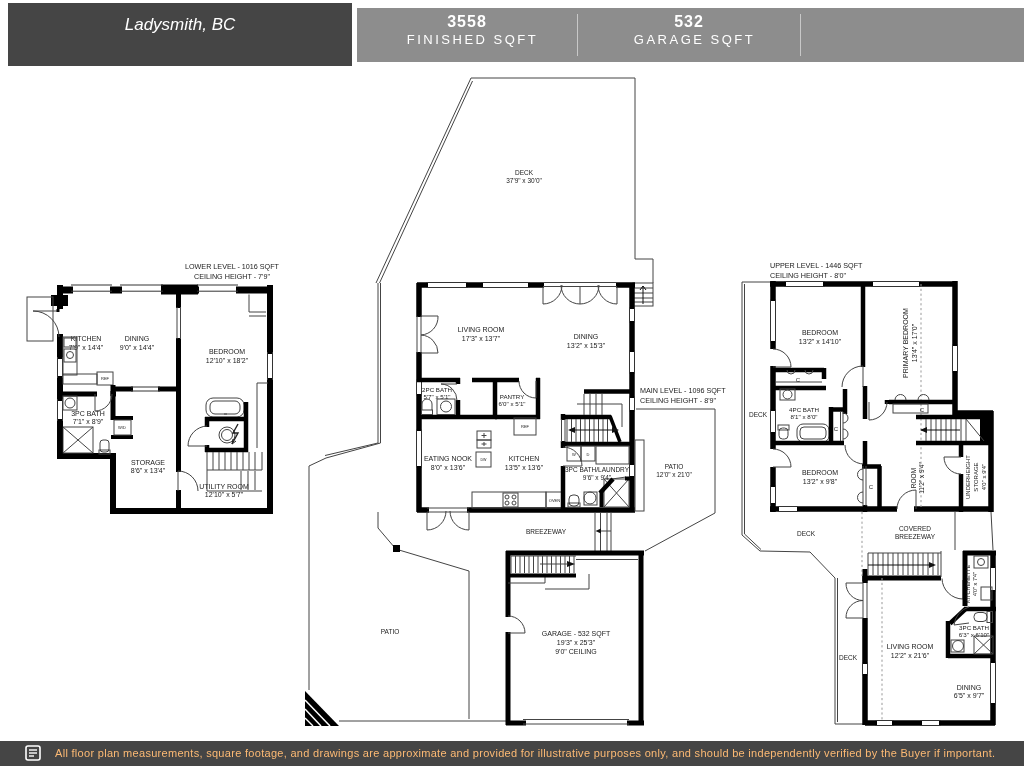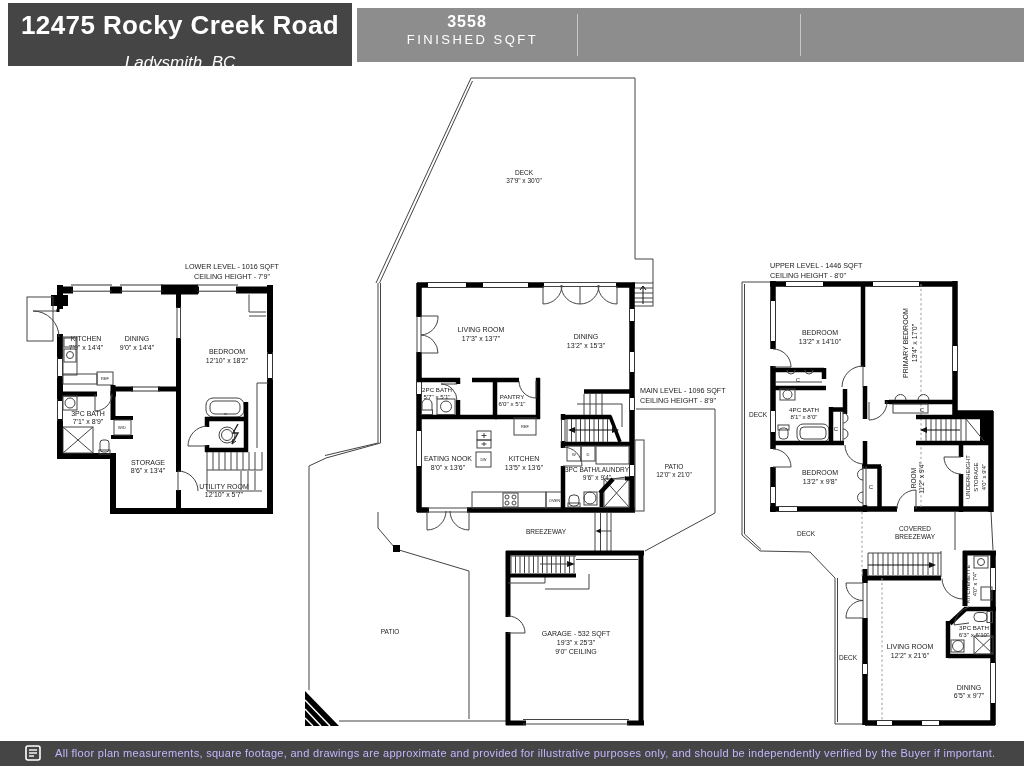--- a/index.html
+++ b/index.html
@@ -5,39 +5,42 @@
   html,body{margin:0;padding:0;background:#fff;width:1024px;height:768px;overflow:hidden;}
   body{font-family:"Liberation Sans", sans-serif;position:relative;}
   .hdr-left{position:absolute;left:8px;top:3px;width:344px;height:63px;background:#454545;color:#fff;text-align:center;}
   .hdr-left .l1{font-size:26px;font-weight:bold;margin-top:7px;letter-spacing:0.4px;}
   .hdr-left .l2{font-size:17px;font-style:italic;margin-top:12px;}
   .hdr-bar{position:absolute;left:357px;top:8px;width:667px;height:54px;background:#8d8d8d;color:#fff;}
   .hdr-cell{position:absolute;top:0;height:100%;text-align:center;}
   .hdr-cell .n{font-size:16px;font-weight:bold;margin-top:5px;letter-spacing:1px;}
   .hdr-cell .t{font-size:13px;letter-spacing:2.5px;margin-top:1px;padding-left:11px;}
   .hdr-sep{position:absolute;top:6px;height:42px;width:1px;background:#c8c8c8;}
-  .ftr{position:absolute;left:0;top:741px;width:1024px;height:25px;background:#454545;color:#c4b5fd;}
+  .ftr{position:absolute;left:0;top:741px;width:1024px;height:25px;background:#454545;color:#fdba74;}
   .ftr .txt{position:absolute;left:55px;top:6px;font-size:11px;letter-spacing:0.3px;white-space:nowrap;}
   svg{position:absolute;left:0;top:0;}
   text{font-family:"Liberation Sans", sans-serif;fill:#1a1a1a;}
 </style>
 </head>
 <body>
 
 <div class="hdr-left">
-  <div class="l1">12475 Rocky Creek Road</div>
   <div class="l2">Ladysmith, BC</div>
 </div>
 
 <div class="hdr-bar">
   <div class="hdr-cell" style="left:0;width:220px;">
       <div class="n">3558</div>
       <div class="t">FINISHED SQFT</div>
     </div>
   <div class="hdr-sep" style="left:220px;"></div>
+  <div class="hdr-cell" style="left:221px;width:222px;">
+      <div class="n">532</div>
+      <div class="t">GARAGE SQFT</div>
+    </div>
   <div class="hdr-sep" style="left:443px;"></div>
 </div>
 
 <svg width="1024" height="768" viewBox="0 0 1024 768">
 
 <g>
       <text x="232" y="269" font-size="7.2" text-anchor="middle">LOWER LEVEL - 1016 SQFT</text>
 <text x="232" y="279" font-size="7.2" text-anchor="middle">CEILING HEIGHT - 7'9"</text>
     </g>
 

